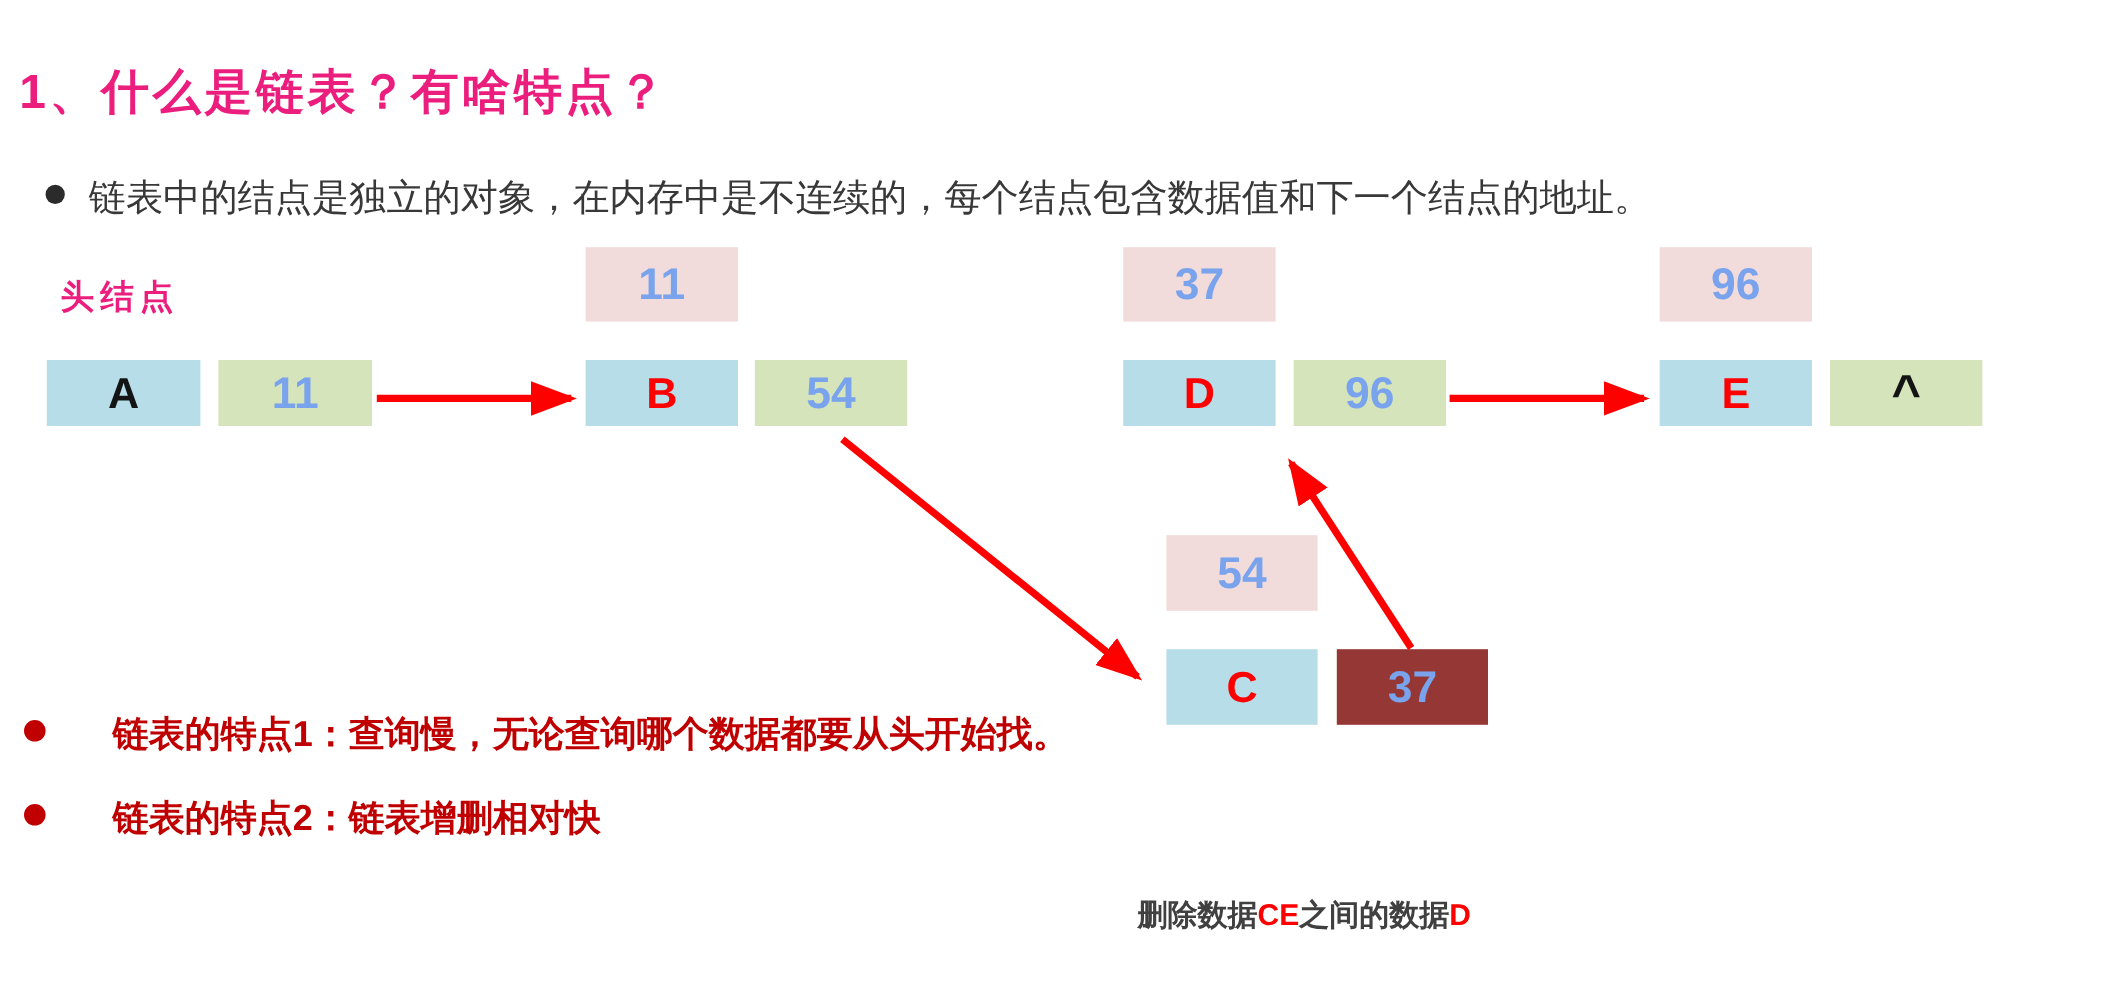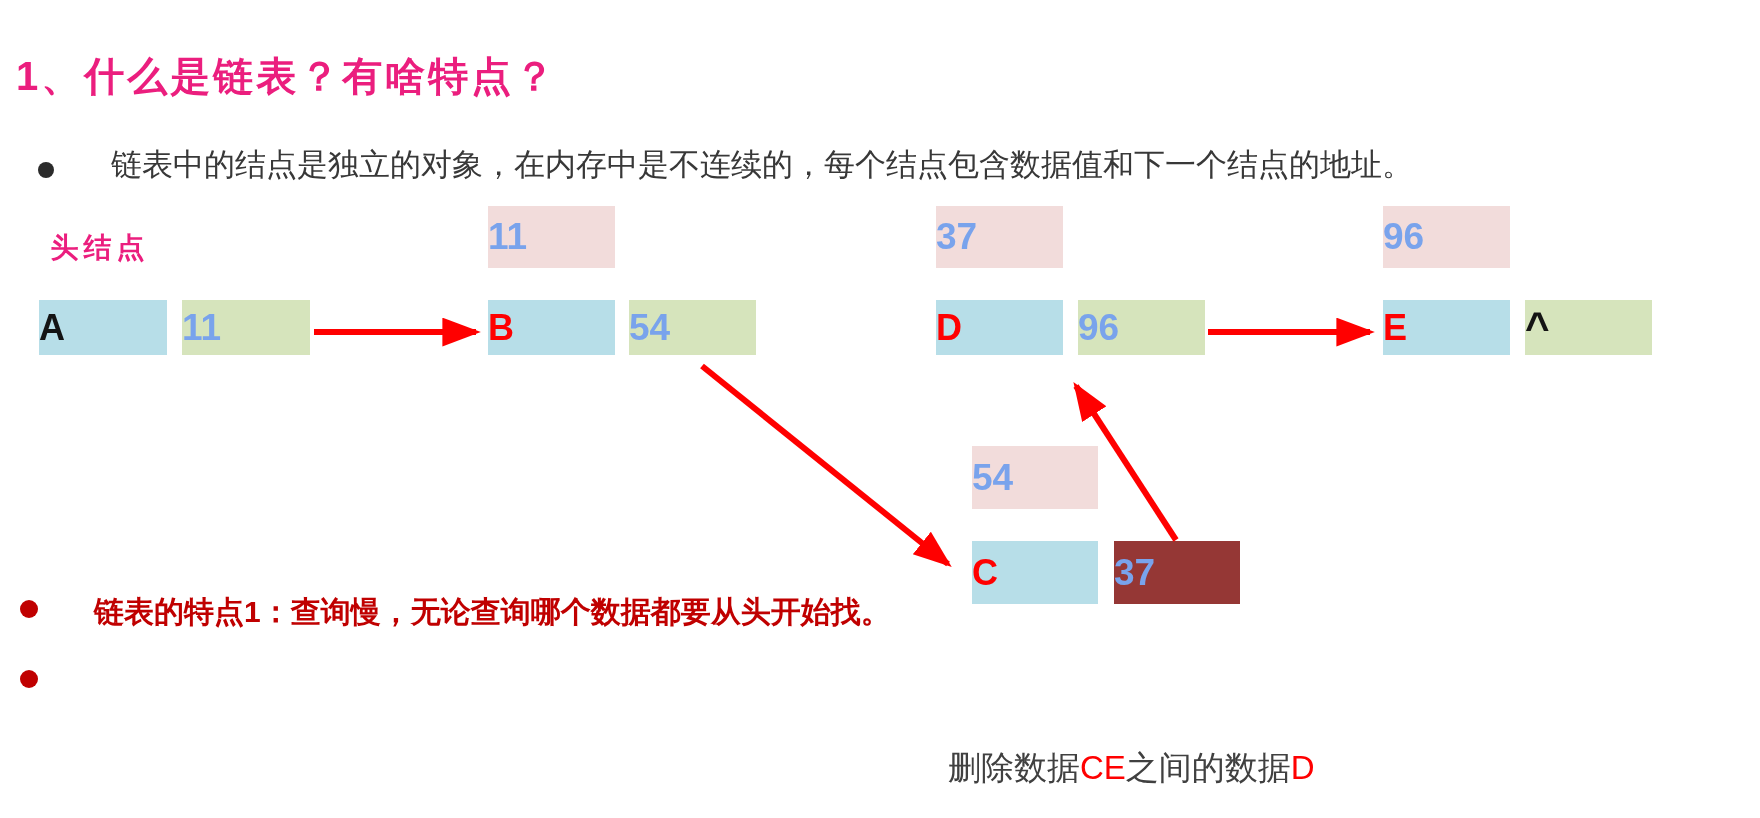--- a/index.html
+++ b/index.html
@@ -14,53 +14,53 @@
   
   .title-box{
     position:absolute;left:0;top:0;width:1105px;height:57px;
     background:#ffffff;display:flex;align-items:center;
     padding-left:16px;box-sizing:border-box;
   }
   .title-text{
     color:#EB1E7E;font-size:40px;font-weight:bold;letter-spacing:3px;
   }
   
-  .intro-row{position:absolute;left:38px;top:96px;display:flex;align-items:center;gap:37px;}
+  .intro-row{position:absolute;left:38px;top:96px;display:flex;align-items:flex-start;}
   .dot-black{width:16px;height:16px;border-radius:50%;background:#2b2b2b;margin-top:10px;flex:none;}
   .intro-text{margin-left:20px;font-size:31px;color:#383838;white-space:nowrap;}
   
   .head-label{
     position:absolute;left:23px;top:168px;width:154px;height:63px;
     background:#ffffff;display:flex;align-items:center;justify-content:center;
     color:#EB1E7E;font-size:28px;font-weight:bold;letter-spacing:5px;
   }
   
   .box{
-    position:absolute;display:flex;align-items:center;justify-content:flex-start;
+    position:absolute;display:flex;align-items:center;justify-content:center;
     font-weight:bold;box-sizing:border-box;
   }
   .blue{background:#B7DEE8;}
   .green{background:#D6E4BC;}
   .pinkbox{background:#F2DCDB;}
   .darkredbox{background:#953735;}
   .val{color:#79A3EC;font-size:37px;}
   .letter-black{color:#141414;font-size:36px;}
   .letter-red{color:#FF0000;font-size:36px;}
   .caret{color:#141414;font-size:42px;line-height:1;}
   
   .row-y{top:252px;height:55px;width:127px;}
   .addr-y{top:158px;height:62px;width:127px;}
   
   .arrows{position:absolute;left:0;top:0;pointer-events:none;}
   
   .feature-row{position:absolute;left:20px;display:flex;align-items:flex-start;}
   .dot-red{width:18px;height:18px;border-radius:50%;background:#C00000;margin-top:8px;flex:none;}
   .feature-text{margin-left:56px;font-size:30px;font-weight:bold;color:#C00000;white-space:nowrap;}
   
-  .note-line{position:absolute;left:948px;font-size:33px;font-weight:normal;color:#404040;white-space:nowrap;}
+  .note-line{position:absolute;left:948px;font-size:25px;font-weight:bold;color:#404040;white-space:nowrap;}
   .note-red{color:#FF0000;}
 </style>
 </head>
 <body>
 
 <div class="slide">
 
   <div class="title-box">
     <span class="title-text">1、什么是链表？有啥特点？</span>
   </div>
@@ -131,19 +131,20 @@
     <line x1="1176" y1="492" x2="1076" y2="338" stroke="#FF0000" stroke-width="6" marker-end="url(#ah)"></line>
     <line x1="1208" y1="284" x2="1370" y2="284" stroke="#FF0000" stroke-width="6" marker-end="url(#ah)"></line>
   </svg>
 
   <div class="feature-row" style="top:544px;">
     <span class="dot-red"></span>
     <span class="feature-text">链表的特点1：查询慢，无论查询哪个数据都要从头开始找。</span>
   </div>
   <div class="feature-row" style="top:614px;">
     <span class="dot-red"></span>
+    <span class="feature-text">链表的特点2：链表增删相对快</span>
   </div>
 
   <div class="note-line" style="top:698px;">
     <span>删除数据</span><span class="note-red">CE</span><span>之间的数据</span><span class="note-red">D</span>
   </div>
 
 </div>
 
 </body></html>

